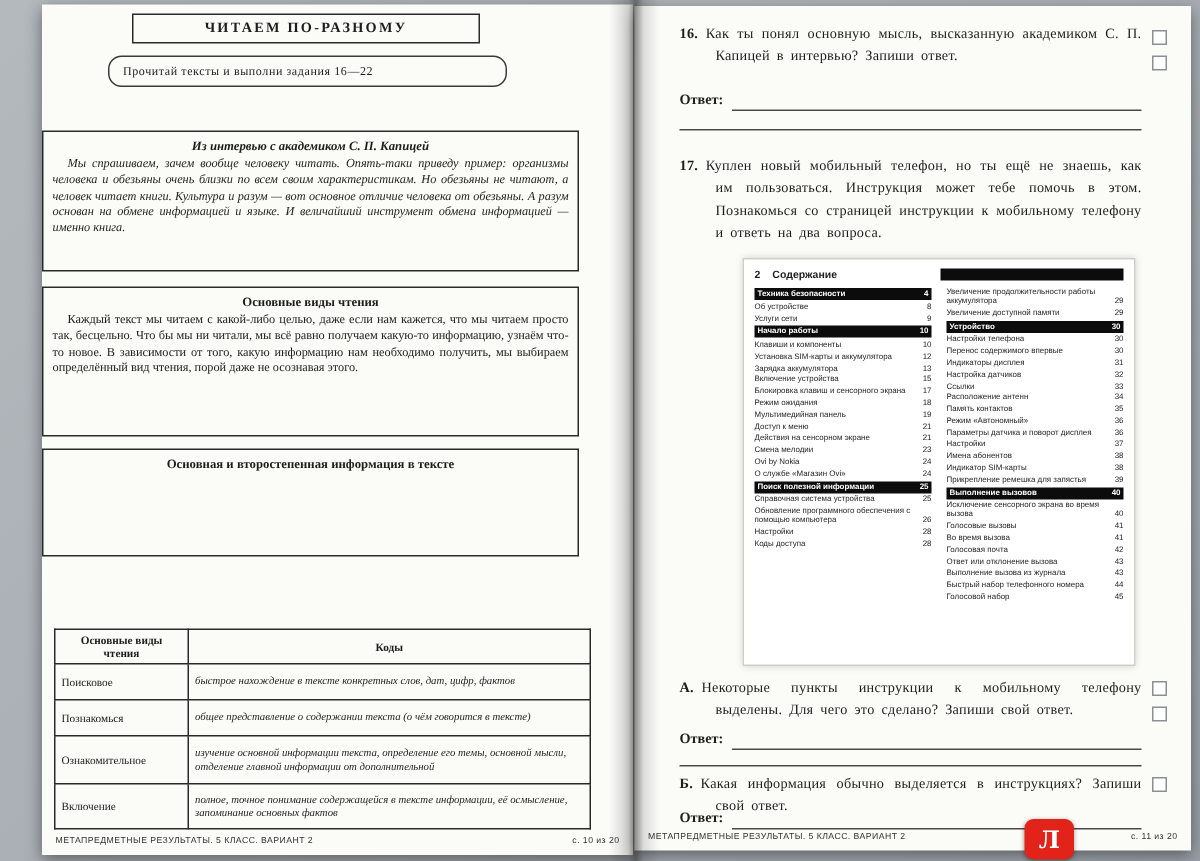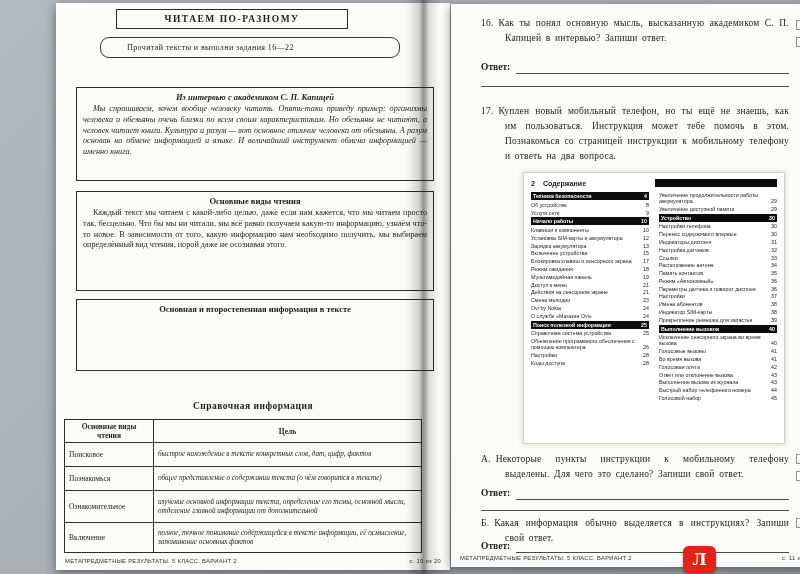--- a/index.html
+++ b/index.html
@@ -1,32 +1,32 @@
 <!DOCTYPE html>
 <html><head>
 <meta charset="utf-8">
 <style>
   html,body{margin:0;padding:0;}
   body{
     width:800px;height:574px;position:relative;overflow:hidden;
     background:linear-gradient(135deg,#b4b9be 0%,#a8adb3 55%,#989ea5 100%);
     font-family:"Liberation Serif",serif;color:#1d1d1d;
   }
-  .page{position:absolute;background:#fbfbf8;box-shadow:0 3px 10px rgba(0,0,0,.45);margin-left:28px;}
+  .page{position:absolute;background:#fbfbf8;box-shadow:0 3px 10px rgba(0,0,0,.45);}
   #left-page{left:28px;top:3px;width:394px;height:567px;}
   #right-page{left:423px;top:4px;width:371px;height:563px;}
   #gutter{position:absolute;left:406px;top:0;width:34px;height:574px;pointer-events:none;z-index:5;
     background:linear-gradient(90deg,rgba(0,0,0,0) 0%,rgba(0,0,0,.16) 38%,rgba(40,38,36,.5) 52%,rgba(0,0,0,.12) 68%,rgba(0,0,0,0) 100%);}
 
   
   .title-box{position:absolute;left:60px;top:6px;width:230px;border:1.2px solid #2a2a2a;
      text-align:center;font-weight:bold;font-size:9.5px;padding:4px 0;letter-spacing:1.5px;}
   .instruction-box{position:absolute;left:44px;top:34px;width:246px;border:1px solid #3a3a3a;border-radius:9px;
-     font-size:8px;padding:5px 26px;letter-spacing:.4px;}
-  .text-box{position:absolute;left:20px;width:358px;border:1.2px solid #2a2a2a;padding:4px 6px;box-sizing:border-box;}
+     font-size:8px;padding:5px 9px;letter-spacing:.4px;}
+  .text-box{position:absolute;left:0;width:358px;border:1.2px solid #2a2a2a;padding:4px 6px;box-sizing:border-box;}
   .text-box h3{margin:0 0 2px;text-align:center;font-size:8.5px;}
   .text-box p{margin:0;font-size:8.2px;line-height:10.8px;text-align:justify;text-indent:10px;}
   #interview-box{top:84px;height:94px;}
   #interview-box h3{font-style:italic;}
   #interview-box p{font-style:italic;}
   #reading-types-box{top:188px;height:100px;}
   #info-types-box{top:296px;height:72px;}
   .ref-title{position:absolute;left:0;top:398px;width:100%;text-align:center;font-weight:bold;font-size:9.5px;margin:0;letter-spacing:.5px;}
   table.ref{position:absolute;left:8px;top:416px;width:358px;border-collapse:collapse;}
   table.ref th,table.ref td{border:1.1px solid #2a2a2a;padding:2px 4px;vertical-align:middle;}
@@ -37,21 +37,21 @@
   table.ref tbody tr:nth-child(1){height:24px}
   table.ref tbody tr:nth-child(2){height:24px}
   table.ref tbody tr:nth-child(3){height:32px}
   table.ref tbody tr:nth-child(4){height:30px}
   .page-footer{position:absolute;left:9px;right:9px;bottom:6px;display:flex;justify-content:space-between;
      font-family:"Liberation Sans",sans-serif;font-size:5.8px;letter-spacing:.3px;color:#333;}
 
   
   .question{position:absolute;left:30px;width:308px;font-size:9.5px;line-height:15px;text-align:justify;
      padding-left:24px;text-indent:-24px;box-sizing:border-box;letter-spacing:.2px;word-spacing:2px;}
-  .qnum{font-weight:normal;margin-right:5px;}
+  .qnum{font-weight:bold;margin-right:5px;}
   #q16{top:12px;}
   #q17{top:100px;}
   #qa{top:448px;}
   #qb{top:512px;}
   .answer-row{position:absolute;left:30px;width:308px;display:flex;align-items:flex-start;font-size:9.5px;}
   .answer-row .answer-label{font-weight:bold;}
   .answer-row .line{flex:1;border-bottom:1px solid #4a4a4a;margin-left:6px;height:11px;}
   .extra-line{position:absolute;left:30px;width:308px;border-bottom:1px solid #4a4a4a;height:0;}
   #ans16-row{top:58px;} #ans16-line{top:82px;}
   #ansA-row{top:484px;} #ansA-line{top:506px;}
@@ -97,27 +97,26 @@
 
   <div class="text-box" id="reading-types-box">
     <h3>Основные виды чтения</h3>
     <p>Каждый текст мы читаем с какой-либо целью, даже если нам кажется, что мы читаем просто так, бесцельно. Что бы мы ни читали, мы всё равно получаем какую-то информацию, узнаём что-то новое. В зависимости от того, какую информацию нам необходимо получить, мы выбираем определённый вид чтения, порой даже не осознавая этого.</p>
   </div>
 
   <div class="text-box" id="info-types-box">
     <h3>Основная и второстепенная информация в тексте</h3>
   </div>
 
-  <h2 class="ref-title">Справочная информация</h2>
 
   <table class="ref">
     <thead>
       <tr>
         <th class="h1">Основные виды чтения</th>
-        <th>Цель</th>
+        <th>Коды</th>
       </tr>
     </thead>
     <tbody>
         <tr>
           <td class="c1">Поисковое</td>
           <td class="c2">быстрое нахождение в тексте конкретных слов, дат, цифр, фактов</td>
         </tr>
         <tr>
           <td class="c1">Познакомься</td>
           <td class="c2">общее представление о содержании текста (о чём говорится в тексте)</td>

